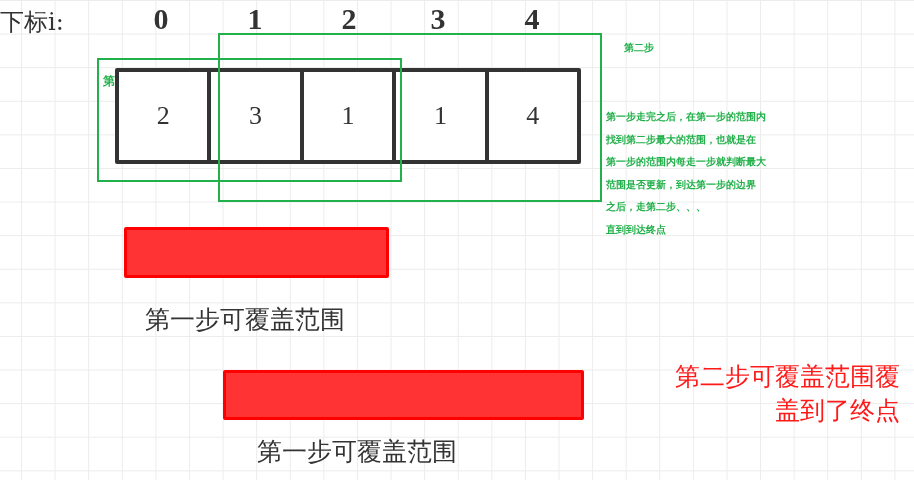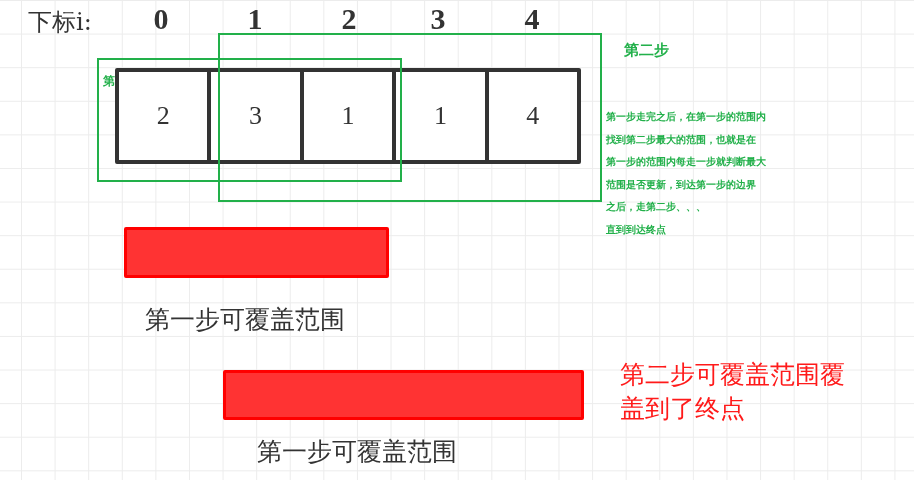--- a/index.html
+++ b/index.html
@@ -4,44 +4,44 @@
 <style>
   html,body{margin:0;padding:0;}
   body{width:914px;height:480px;position:relative;overflow:hidden;background:#fff;
     background-image:
       linear-gradient(to right,#ececec 1px,transparent 1px),
       linear-gradient(to bottom,#ececec 1px,transparent 1px);
     background-size:33.6px 33.6px;
     background-position:21px 0px;
     font-family:"DejaVu Serif",serif;}
   .abs{position:absolute;}
-  .label-index{left:0;top:6px;font-size:24px;color:#333;font-family:"DejaVu Serif",serif;padding-left:28px;}
+  .label-index{left:0;top:6px;font-size:24px;color:#333;font-family:"DejaVu Serif",serif;}
   .idx{top:2px;font-size:30px;font-weight:bold;color:#333;font-family:"Liberation Serif",serif;width:40px;text-align:center;}
   .cells{left:115px;top:68px;width:466px;height:96px;display:flex;border:4px solid #333;border-radius:2px;box-sizing:border-box;background:#fff;}
   .cell{flex:1;border-right:4px solid #333;display:flex;align-items:center;justify-content:center;font-size:26px;color:#333;font-family:"Liberation Serif",serif;}
   .cell:last-child{border-right:none;}
   .gbox{border:2px solid #22b04a;box-sizing:border-box;}
   .green{color:#22b04a;font-weight:bold;font-family:"DejaVu Sans",sans-serif;}
   .redbar{background:#ff3333;border:3px solid #ff0000;border-radius:2px;box-sizing:border-box;}
   .caption{font-size:25px;color:#333;font-family:"DejaVu Serif",serif;}
-  .red-note{color:#ff1a1a;font-size:25px;text-align:left;line-height:34px;font-family:Liberation Mono, monospace;}
+  .red-note{color:#ff1a1a;font-size:25px;text-align:right;line-height:34px;font-family:Liberation Serif, serif;}
   .desc{left:606px;top:106px;font-size:10px;line-height:22.5px;white-space:pre;}
 </style>
 </head>
 <body>
 
 <div class="abs label-index">下标i:</div>
 <div class="abs idx" style="left:141px">0</div>
 <div class="abs idx" style="left:235px">1</div>
 <div class="abs idx" style="left:329px">2</div>
 <div class="abs idx" style="left:418px">3</div>
 <div class="abs idx" style="left:512px">4</div>
 
 <div class="abs green" style="left:103px;top:34px;font-size:12px;margin-top:39px;">第一步</div>
-<div class="abs green" style="left:624px;top:41px;font-size:15px;">第二步</div>
+<div class="abs green" style="left:624px;top:41px;font-size:10px;">第二步</div>
 
 <div class="abs cells">
   <div class="cell">2</div>
   <div class="cell">3</div>
   <div class="cell">1</div>
   <div class="cell">1</div>
   <div class="cell">4</div>
 </div>
 
 <div class="abs gbox" style="left:97px;top:58px;width:305px;height:124px;"></div>

